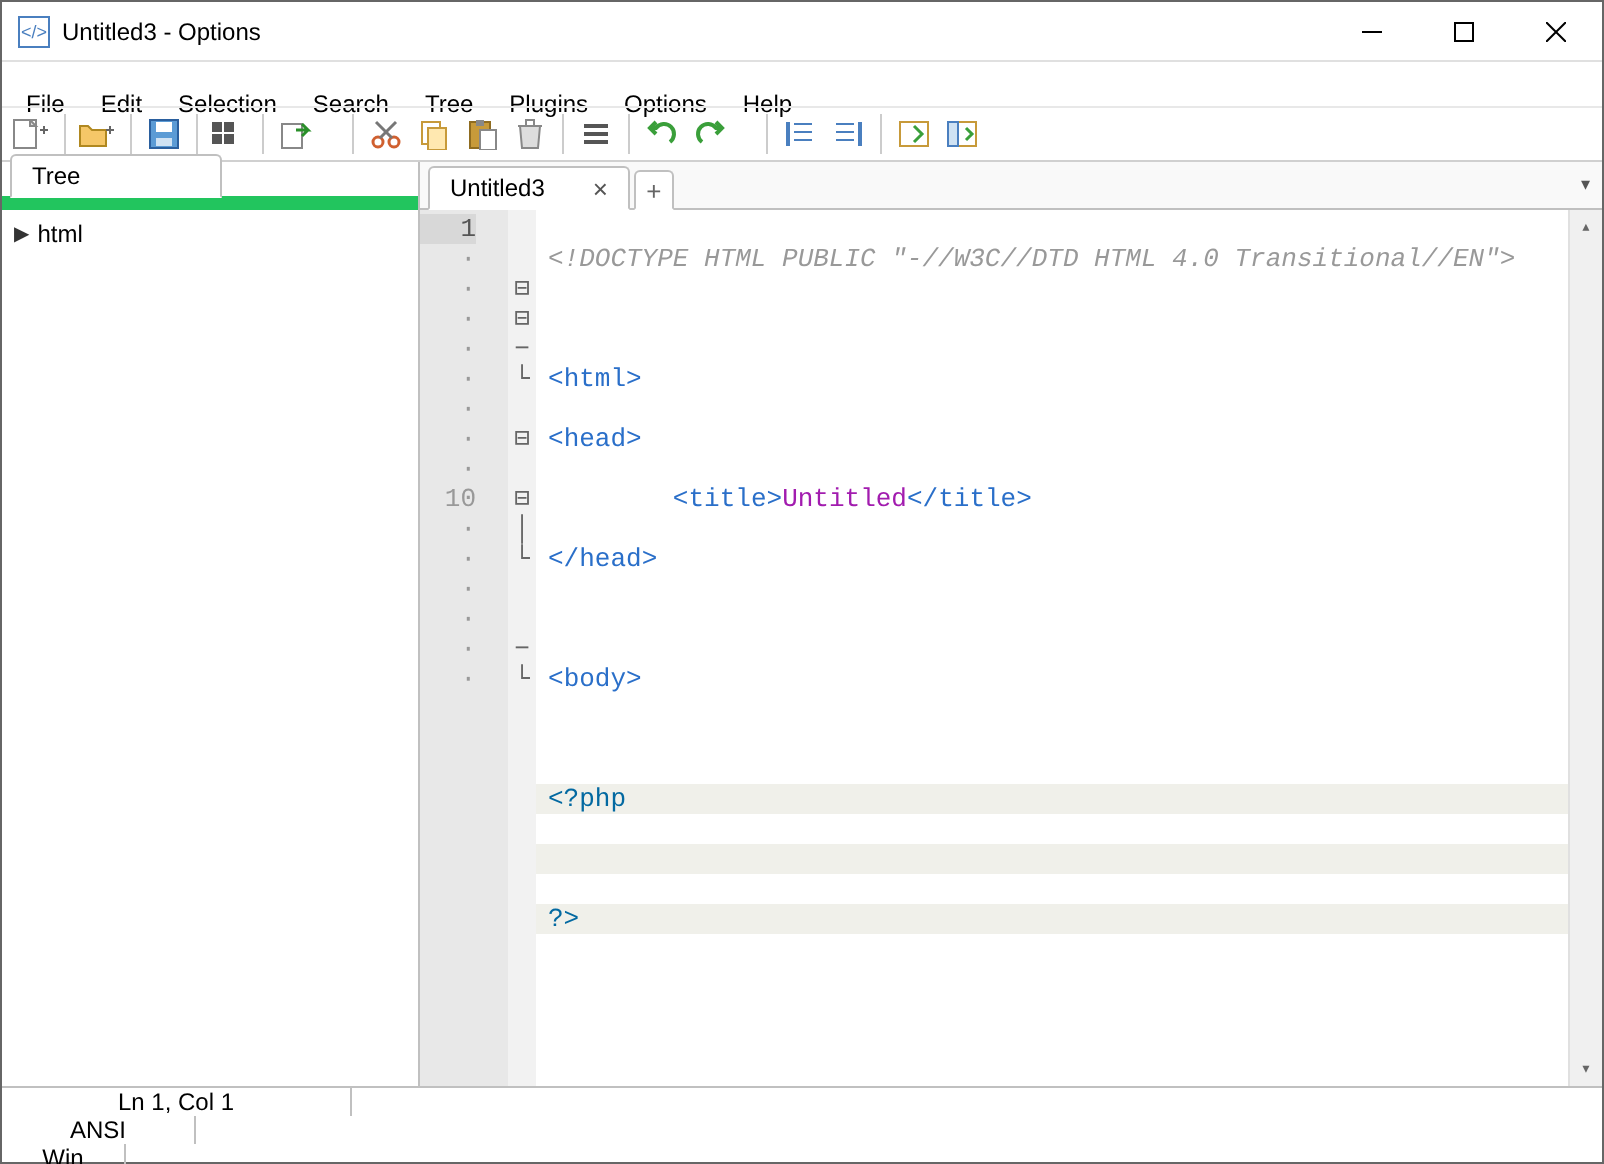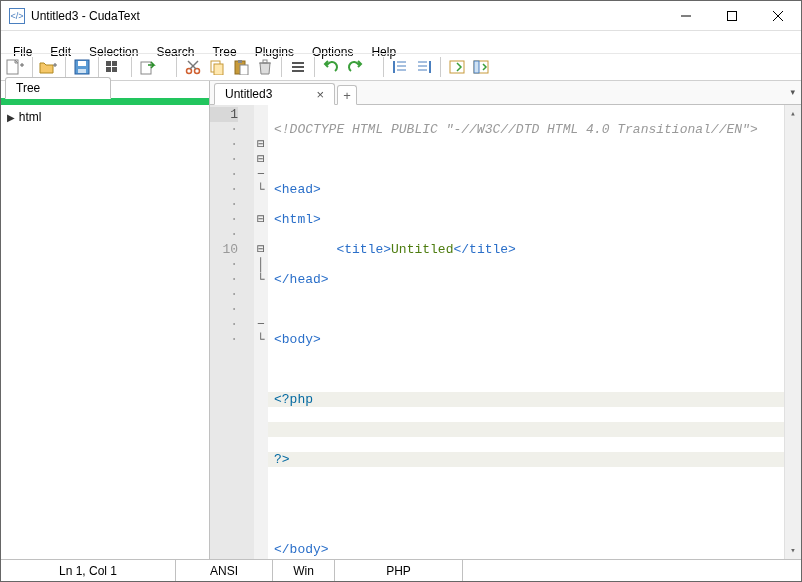--- a/index.html
+++ b/index.html
@@ -22,58 +22,58 @@
   
   .body { flex:1; display:flex; min-height:0; }
   .tree-panel { width:209px; border-right:1px solid #c0c0c0; display:flex; flex-direction:column;}
   .tree-tabrow { height:24px; display:flex; align-items:flex-end; padding-left:4px; border-bottom:7px solid #22c55e; background:#fff;}
   .tree-tab { border:1px solid #c0c0c0; border-bottom:1px solid #fff; background:#fff; padding:3px 70px 3px 10px; font-size:12px; position:relative; top:1px; border-radius:3px 3px 0 0;}
   .tree-body { flex:1; padding:4px 6px; overflow:auto;}
   .tree-item { display:flex; align-items:center; gap:4px; font-size:12px; padding:1px 0;}
   .tree-arrow { font-size:10px; color:#333;}
   .editor-area { flex:1; display:flex; flex-direction:column; min-width:0;}
   .ed-tabrow { height:24px; display:flex; align-items:flex-end; border-bottom:1px solid #c0c0c0; background:#f9f9f9; padding-left:4px; position:relative;}
-  .ed-tab { border:1px solid #c0c0c0; border-bottom:1px solid #fff; background:#fff; padding:3px 10px; font-size:12px; margin-right:2px; border-radius:3px 3px 0 0; position:relative; top:1px; display:flex; align-items:center; gap:44px;}
+  .ed-tab { border:1px solid #c0c0c0; border-bottom:1px solid #fff; background:#fff; padding:3px 10px; font-size:12px; margin-right:2px; border-radius:3px 3px 0 0; position:relative; top:1px; display:flex; align-items:center; gap:24px;}
   .ed-tab .x { font-size:13px; color:#555; line-height:1;}
   .ed-plus { width:20px; height:20px; border:1px solid #c0c0c0; border-bottom:1px solid #fff; background:#fff; display:flex; align-items:center; justify-content:center; font-size:13px; color:#666; border-radius:3px 3px 0 0; position:relative; top:1px;}
   .ed-menu-arrow { position:absolute; right:6px; top:6px; font-size:9px; color:#555;}
   .editor { flex:1; display:flex; font-family: Consolas, "Courier New", monospace; font-size:13px; overflow:hidden; position:relative;}
   .gutter-num { width:32px; background:#e8e8e8; color:#999; text-align:right; padding:2px 4px 2px 0;}
   .gutter-dots { width:12px; background:#e8e8e8; color:#888; text-align:center; padding:2px 0;}
   .gutter-fold { width:14px; background:#f2f2f2; color:#666; text-align:center; padding:2px 0;}
   .code-col { flex:1; padding:2px 0 2px 6px; white-space:pre; position:relative;}
   .line { height:15px; line-height:15px; }
   .t-comment { color:#999; font-style:italic; }
   .t-tag { color:#2a6fc9; }
   .t-brk { color:#2a6fc9; }
-  .t-text { color:#4d7c0f; }
+  .t-text { color:#a21caf; }
   .t-php { color:#0369a1; }
   .php-block { background:#f0f0ea; margin-left:-6px; padding-left:6px;}
   .scroll-v { position:absolute; right:0; top:0; width:17px; bottom:0; background:#f0f0f0; display:flex; flex-direction:column; border-left:1px solid #e0e0e0;}
   .sc-btn { height:17px; display:flex; align-items:center; justify-content:center; font-size:9px; color:#666;}
   .sc-track { flex:1;}
   
-  .status { height:22px; border-top:1px solid #c0c0c0; display:flex; font-size:12px;}
+  .status { height:38px; border-top:1px solid #c0c0c0; display:flex; font-size:12px;flex-direction:column;}
   .status > div { border-right:1px solid #c0c0c0; display:flex; align-items:center; justify-content:center; padding:0 8px;}
   .status .s1{width:175px;} .status .s2{width:97px;} .status .s3{width:62px;} .status .s4{width:128px;} .status .s5{width:114px;} .status .s6{flex:1; border-right:none;}
   
   .ic-page { fill:#fff; stroke:#888; }
   .ic-folder { fill:#f5c768; stroke:#b08820; }
   .ic-disk { fill:#5b9bd5; stroke:#2a5f9e; }
   .ic-grid { fill:#555; }
   .ic-arrow-out { fill:none; stroke:#2a8f2a; stroke-width:1.5;}
 </style>
 </head>
 <body>
 
 <div class="window">
 
   <div class="titlebar">
     <div class="app-icon">&lt;/&gt;</div>
-    <div class="title-text">Untitled3 - CudaText</div>
+    <div class="title-text">Untitled3 - Options</div>
     <div class="win-btns">
       <div class="win-btn">
           <svg viewBox="0 0 10 10">
             <line x1="0" y1="5" x2="10" y2="5" stroke="#000" stroke-width="1"></line>
           </svg>
         </div>
       <div class="win-btn">
           <svg viewBox="0 0 10 10">
             <rect x="0.5" y="0.5" width="9" height="9" fill="none" stroke="#000" stroke-width="1"></rect>
           </svg>
@@ -295,22 +295,22 @@
           <div class="line">│</div>
             <div class="line">└</div>
           <div class="line"></div>
             <div class="line"></div>
           <div class="line">−</div>
             <div class="line">└</div>
         </div>
         <div class="code-col">
 <div class="line"><span class="t-comment">&lt;!DOCTYPE HTML PUBLIC "-//W3C//DTD HTML 4.0 Transitional//EN"&gt;</span></div>
 <div class="line"></div>
+<div class="line"><span class="t-brk">&lt;</span><span class="t-tag">html</span><span class="t-brk">&gt;</span></div>
 <div class="line"><span class="t-brk">&lt;</span><span class="t-tag">head</span><span class="t-brk">&gt;</span></div>
-<div class="line"><span class="t-brk">&lt;</span><span class="t-tag">html</span><span class="t-brk">&gt;</span></div>
 <div class="line"><span>        </span><span class="t-brk">&lt;</span><span class="t-tag">title</span><span class="t-brk">&gt;</span><span class="t-text">Untitled</span><span class="t-brk">&lt;/</span><span class="t-tag">title</span><span class="t-brk">&gt;</span></div>
 <div class="line"><span class="t-brk">&lt;/</span><span class="t-tag">head</span><span class="t-brk">&gt;</span></div>
 <div class="line"></div>
 <div class="line"><span class="t-brk">&lt;</span><span class="t-tag">body</span><span class="t-brk">&gt;</span></div>
 <div class="line"></div>
 <div class="line php-block"><span class="t-php">&lt;?php</span></div>
 <div class="line php-block"></div>
 <div class="line php-block"><span class="t-php">?&gt;</span></div>
 <div class="line"></div>
 <div class="line"></div>

